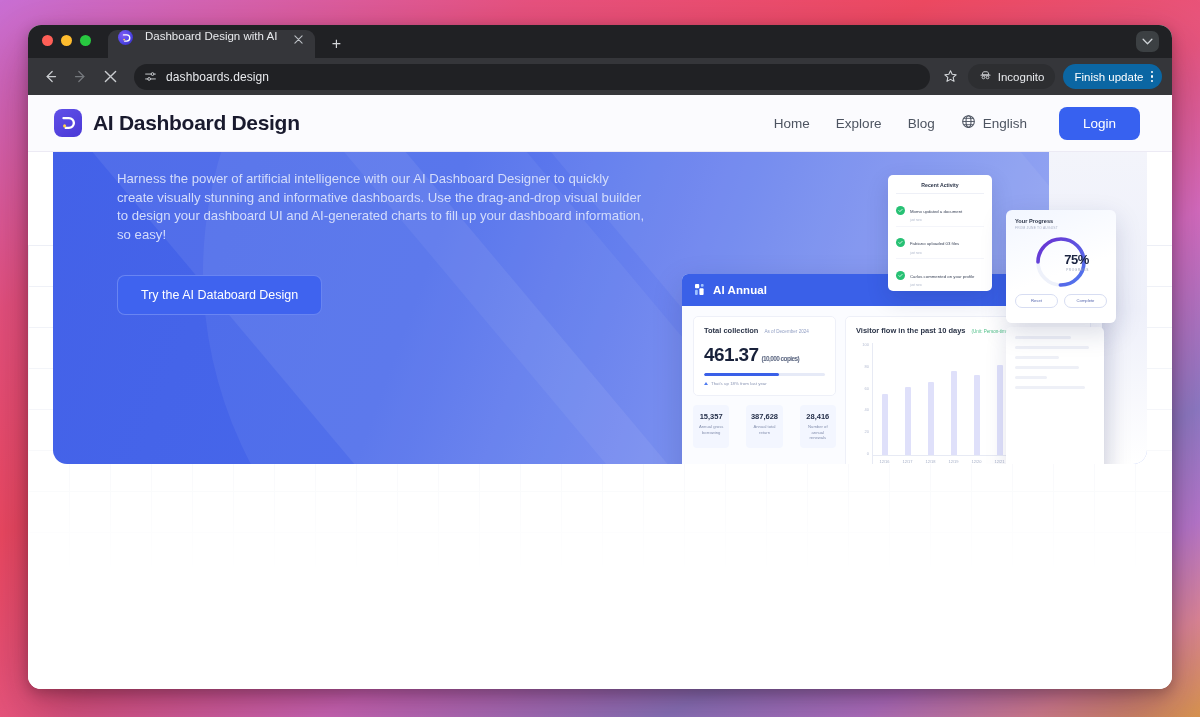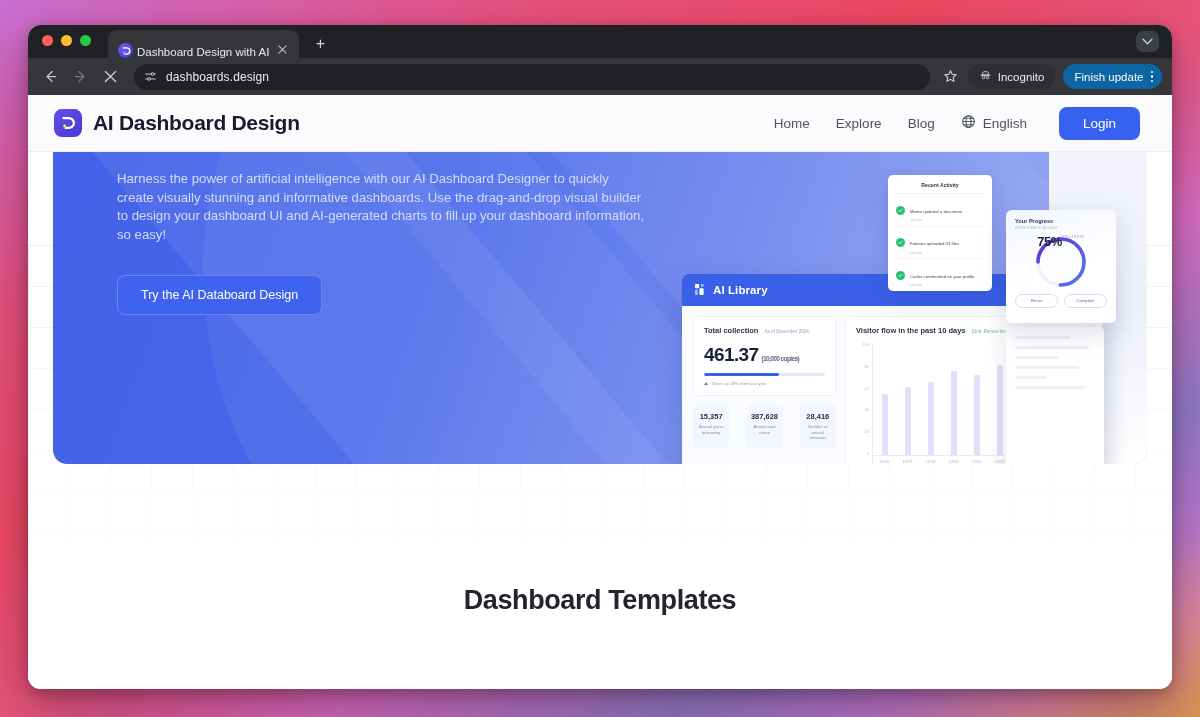--- a/index.html
+++ b/index.html
@@ -48,23 +48,23 @@
   .dot.red { background: #ff5f57; }
   .dot.yellow { background: #febc2e; }
   .dot.green { background: #28c840; }
 
   .tab {
     margin-left: 17px;
     height: 28px;
     min-width: 188px;
     background: #35363a;
     border-radius: 9px 9px 0 0;
-    display: flex; align-items: flex-end;
+    display: flex; align-items: flex-start;
     padding: 0 8px 0 10px;
-    gap: 4px;
+    gap: 12px;
   }
   .tab-favicon {
     width: 15px; height: 15px; border-radius: 50%;
     background: radial-gradient(circle at 35% 35%, #7f5af5 0%, #4f46e5 55%, #2b1fa8 100%);
     display: flex; align-items: center; justify-content: center;
     flex: 0 0 auto;
   }
   .tab-favicon svg { display: block; }
   .tab-title {
     color: #e8eaed; font-size: 11.5px; white-space: nowrap;
@@ -317,21 +317,21 @@
     background: linear-gradient(160deg, #f2f6ff 0%, #ffffff 55%);
     border-radius: 6px;
     box-shadow: 0 9px 26px rgba(25,35,95,.17);
     padding: 8px 9px;
   }
   .prog-title { font-size: 5.6px; font-weight: bold; color: #2b3448; }
   .prog-sub { font-size: 3.3px; color: #a8b0c6; margin-top: 1.5px; letter-spacing: .2px; }
   .ring-wrap { display: flex; justify-content: center; margin-top: 4px; }
   .ring { position: relative; width: 56px; height: 56px; }
   .ring svg { display: block; transform: rotate(-90deg); }
-  .ring-label { position: absolute; inset: 0; display: flex; flex-direction: row; align-items: flex-start; justify-content: center; }
+  .ring-label { position: absolute; inset: 0; display: flex; flex-direction: column; align-items: flex-end; justify-content: center; }
   .ring-pct { font-size: 13px; font-weight: bold; color: #1b2440; letter-spacing: -.4px; }
   .ring-cap { font-size: 3.2px; color: #9aa3bb; letter-spacing: .6px; margin-top: 1px; }
   .prog-btns { display: flex; gap: 6px; justify-content: center; margin-top: 4px; }
   .prog-btn {
     flex: 1 1 0; text-align: center; font-size: 4.2px;
     padding: 3.5px 0; border-radius: 8px;
     border: .6px solid #d7ddf2; color: #5b6bb0; background: #fff;
   }
 
   
@@ -503,21 +503,21 @@
         <div class="card-library">
           <div class="lib-header">
             <span>
               <svg width="11" height="11" viewBox="0 0 12 12">
                 <rect x="0" y="0" width="4.6" height="4.6" rx="1" fill="#fff"></rect>
                 <rect x="6.4" y="0" width="3" height="3" rx="1" fill="#9fc2ff"></rect>
                 <rect x="0" y="6.4" width="3" height="5.6" rx="1" fill="#9fc2ff"></rect>
                 <rect x="4.8" y="4.6" width="4.6" height="7.4" rx="1" fill="#fff"></rect>
               </svg>
             </span>
-            <span class="lib-title">AI Library</span>
+            <span class="lib-title">AI Annual</span>
           </div>
 
           <div class="lib-body">
 
             <div class="lib-left">
               <div class="panel">
                 <div class="panel-row1">
                   <span class="t-collection">Total collection</span>
                   <span class="t-asof">As of December 2024</span>
                 </div>
@@ -672,16 +672,15 @@
           </div>
           <div class="prog-btns">
             <div class="prog-btn">Reset</div>
             <div class="prog-btn">Complete</div>
           </div>
         </div>
 
       </div>
     </div>
 
-    <div class="section-title">Dashboard Templates</div>
 
   </div>
 </div>
 
 </body></html>

